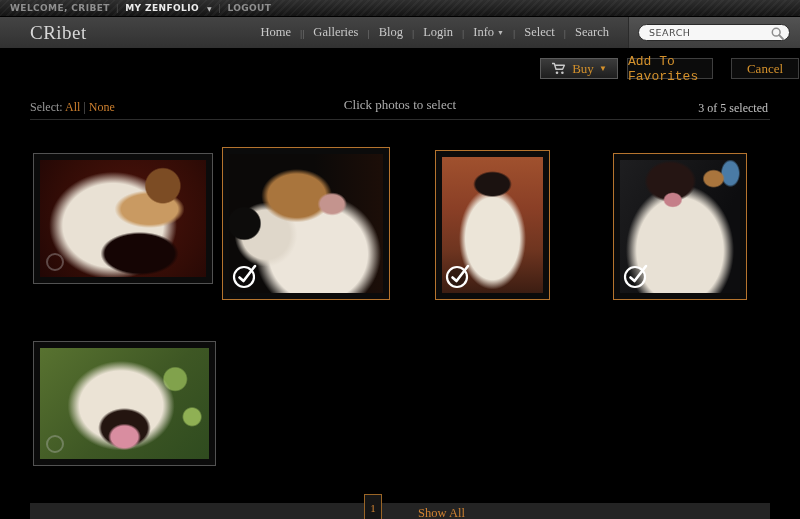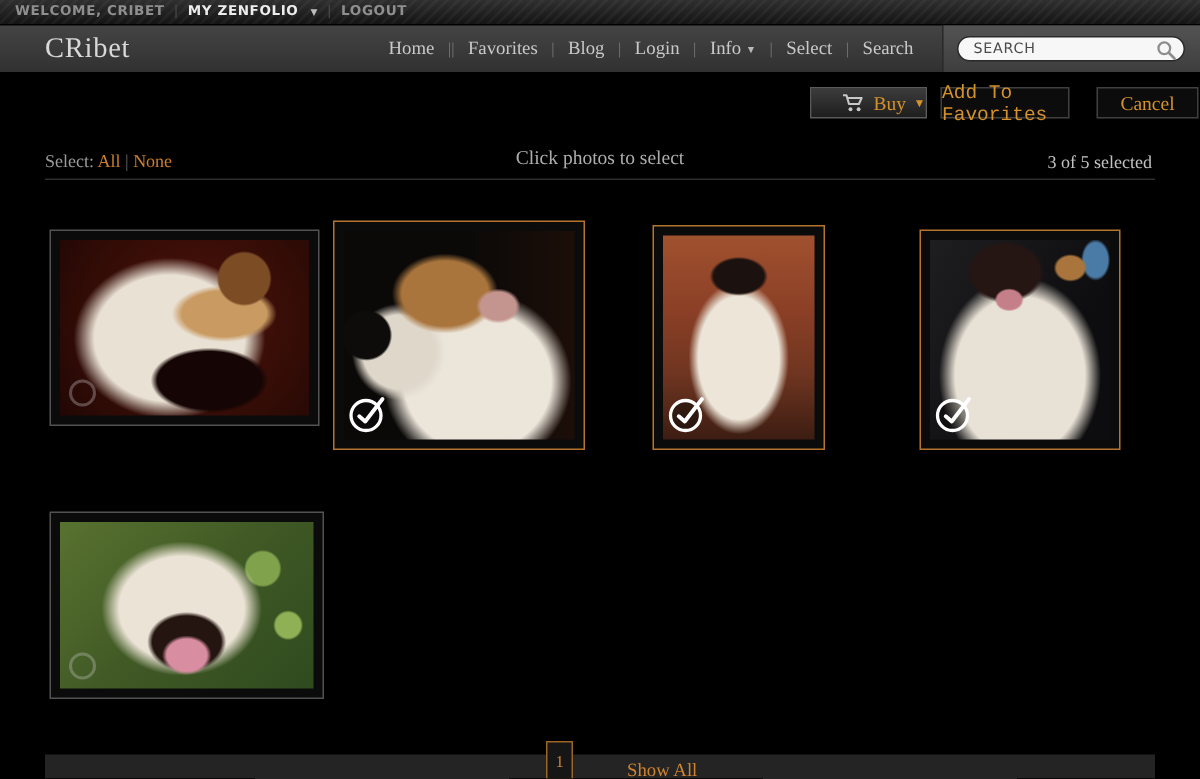--- a/index.html
+++ b/index.html
@@ -64,21 +64,21 @@
 
   
   .btn {
     position:absolute; top:58px; height:21px; display:inline-flex;
     align-items:center; justify-content:center; gap:5px;
     font-size:13px; color:#d4912c; cursor:pointer;
     background:#0c0c0c; border:1px solid #3f3f3f; z-index:30;
   }
   .btn-buy {
     left:540px; width:78px;
-    background:linear-gradient(#3c3c3c,#1e1e1e); border-color:#5a5a5a;justify-content:flex-end;
+    background:linear-gradient(#3c3c3c,#1e1e1e); border-color:#5a5a5a;
   }
   .btn-atf { left:627px; width:86px;font-family:Liberation Mono, monospace; }
   .btn-cancel { left:731px; width:68px; }
   .buy-arrow { font-size:8px; color:#d4912c; }
 
   
   .dropdown {
     position:absolute; left:540px; top:84px; width:169px;
     background:#2c2c2c; border:1px solid #1c1c1c;
     box-shadow:3px 3px 5px rgba(0,0,0,.85); z-index:50;
@@ -184,21 +184,21 @@
     </div>
   </header>
 
   <nav class="navbar">
     <div class="search-panel"></div>
     <div class="logo">CRibet</div>
     <div class="nav-menu">
       <span class="nav-item">Home</span>
       <span class="nav-sep">|</span>
       <span class="nav-sep">|</span>
-      <span class="nav-item">Favorites</span>
+      <span class="nav-item">Galleries</span>
       <span class="nav-sep">|</span>
       <span class="nav-item">Blog</span>
       <span class="nav-sep">|</span>
       <span class="nav-item">Login</span>
       <span class="nav-sep">|</span>
       <span class="nav-item"><span>Info</span><span class="nav-arrow">▼</span></span>
       <span class="nav-sep">|</span>
       <span class="nav-item">Select</span>
       <span class="nav-sep">|</span>
       <span class="nav-item">Search</span>

